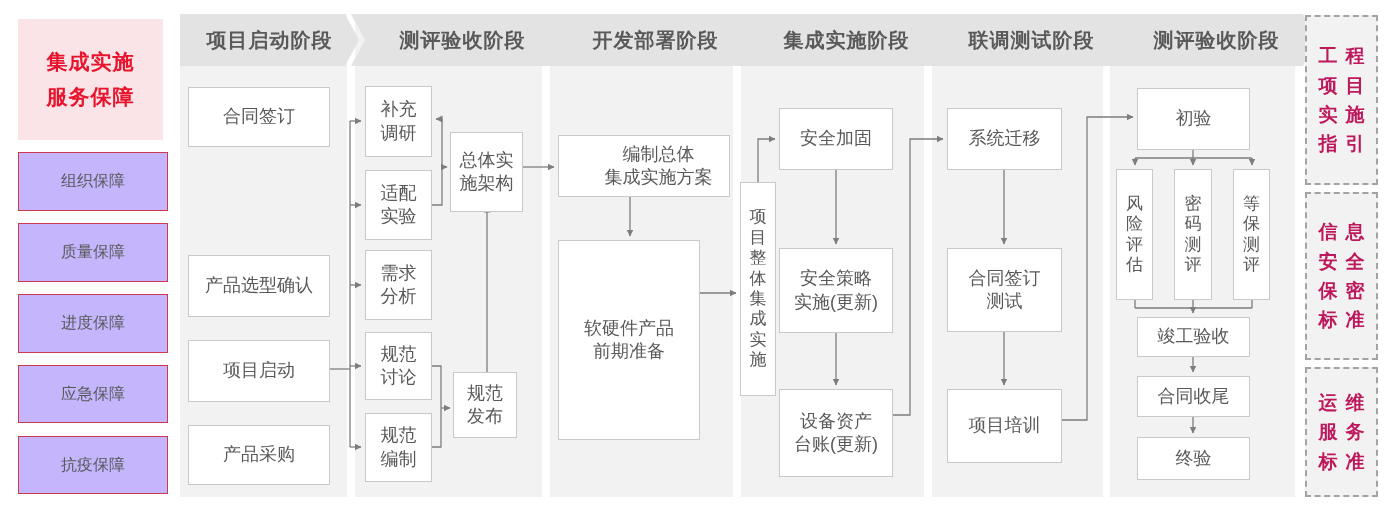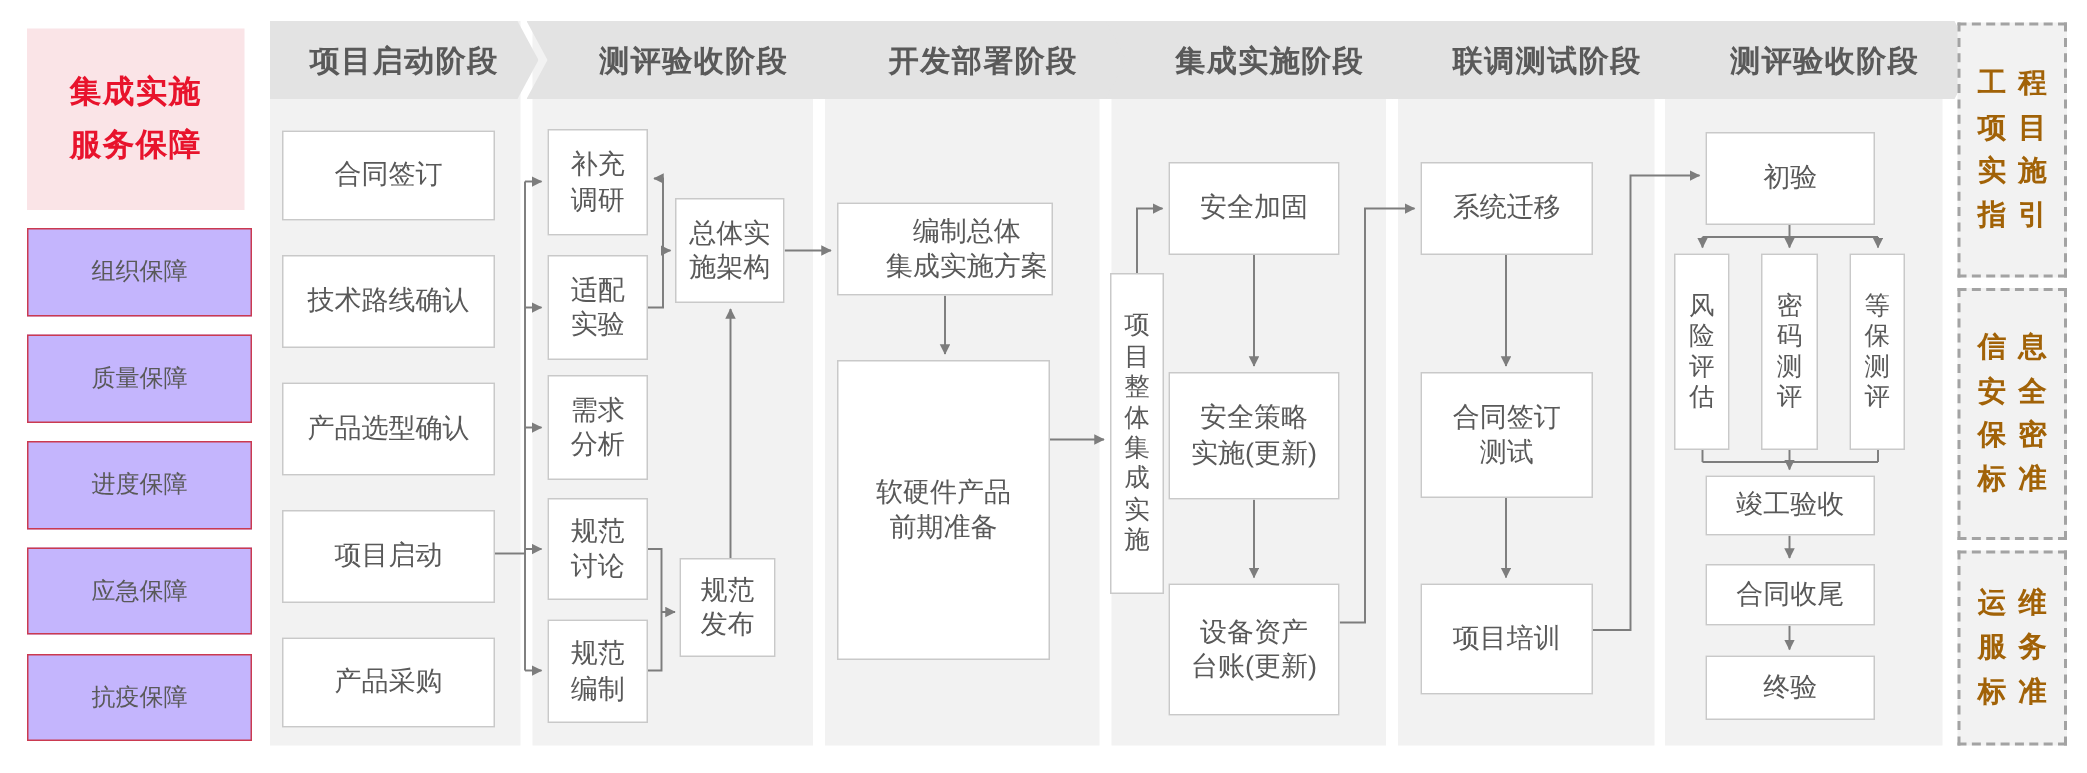--- a/index.html
+++ b/index.html
@@ -24,21 +24,21 @@
   .title{
     position:absolute;background:#fae4e7;color:#e8132c;font-weight:bold;font-size:21px;
     display:flex;align-items:center;justify-content:center;text-align:center;line-height:1.65;
     white-space:pre-line;letter-spacing:1px;
   }
   .assure{
     position:absolute;background:#c4b5fd;border:1.5px solid #cb3a50;color:#595959;
     display:flex;align-items:center;justify-content:center;font-size:16px;box-sizing:border-box;
   }
   .std{
-    position:absolute;background:#f2f2f2;border:2px dashed #a3a3a3;color:#a16207;
+    position:absolute;background:#f2f2f2;border:2px dashed #a3a3a3;color:#be185d;
     display:flex;align-items:center;justify-content:center;text-align:center;
     font-size:19px;font-weight:bold;line-height:1.55;letter-spacing:0.42em;
     white-space:pre-line;box-sizing:border-box;padding-left:0.42em;
   }
   svg.wires{position:absolute;left:0;top:0;z-index:1;}
 </style>
 </head>
 <body>
 
 <div class="canvas">
@@ -129,41 +129,40 @@
 
   <div class="title" style="left:18px;top:19px;width:145px;height:121px;">集成实施
 服务保障</div>
   <div class="assure" style="left:18px;top:152px;width:150px;height:59px;">组织保障</div>
   <div class="assure" style="left:18px;top:223px;width:150px;height:59px;">质量保障</div>
   <div class="assure" style="left:18px;top:294px;width:150px;height:59px;">进度保障</div>
   <div class="assure" style="left:18px;top:365px;width:150px;height:58px;">应急保障</div>
   <div class="assure" style="left:18px;top:436px;width:150px;height:58px;">抗疫保障</div>
 
   <div class="node" style="left:188px;top:87px;width:142px;height:60px;">合同签订</div>
-  <div class="node" style="left:188px;top:170px;width:142px;height:62px;">技术路线确认</div>
   <div class="node" style="left:188px;top:255px;width:142px;height:62px;">产品选型确认</div>
   <div class="node" style="left:188px;top:340px;width:142px;height:62px;">项目启动</div>
   <div class="node" style="left:188px;top:425px;width:142px;height:60px;">产品采购</div>
 
   <div class="node" style="left:365px;top:86px;width:67px;height:71px;">补充
 调研</div>
   <div class="node" style="left:365px;top:170px;width:67px;height:70px;">适配
 实验</div>
   <div class="node" style="left:365px;top:250px;width:67px;height:70px;">需求
 分析</div>
   <div class="node" style="left:365px;top:332px;width:67px;height:68px;">规范
 讨论</div>
   <div class="node" style="left:365px;top:413px;width:67px;height:69px;">规范
 编制</div>
-  <div class="node" style="left:450px;top:132px;width:73px;height:70px;">总体实
+  <div class="node" style="left:450px;top:132px;width:73px;height:80px;">总体实
 施架构</div>
   <div class="node" style="left:453px;top:372px;width:64px;height:66px;">规范
 发布</div>
 
-  <div class="node" style="left:558px;top:135px;width:144px;height:62px;padding-left:29px;">编制总体
+  <div class="node" style="left:558px;top:135px;width:172px;height:62px;padding-left:29px;">编制总体
 集成实施方案</div>
   <div class="node" style="left:558px;top:240px;width:142px;height:200px;">软硬件产品
 前期准备</div>
 
   <div class="node vnode" style="left:740px;top:182px;width:36px;height:214px;">项
 目
 整
 体
 集
 成

